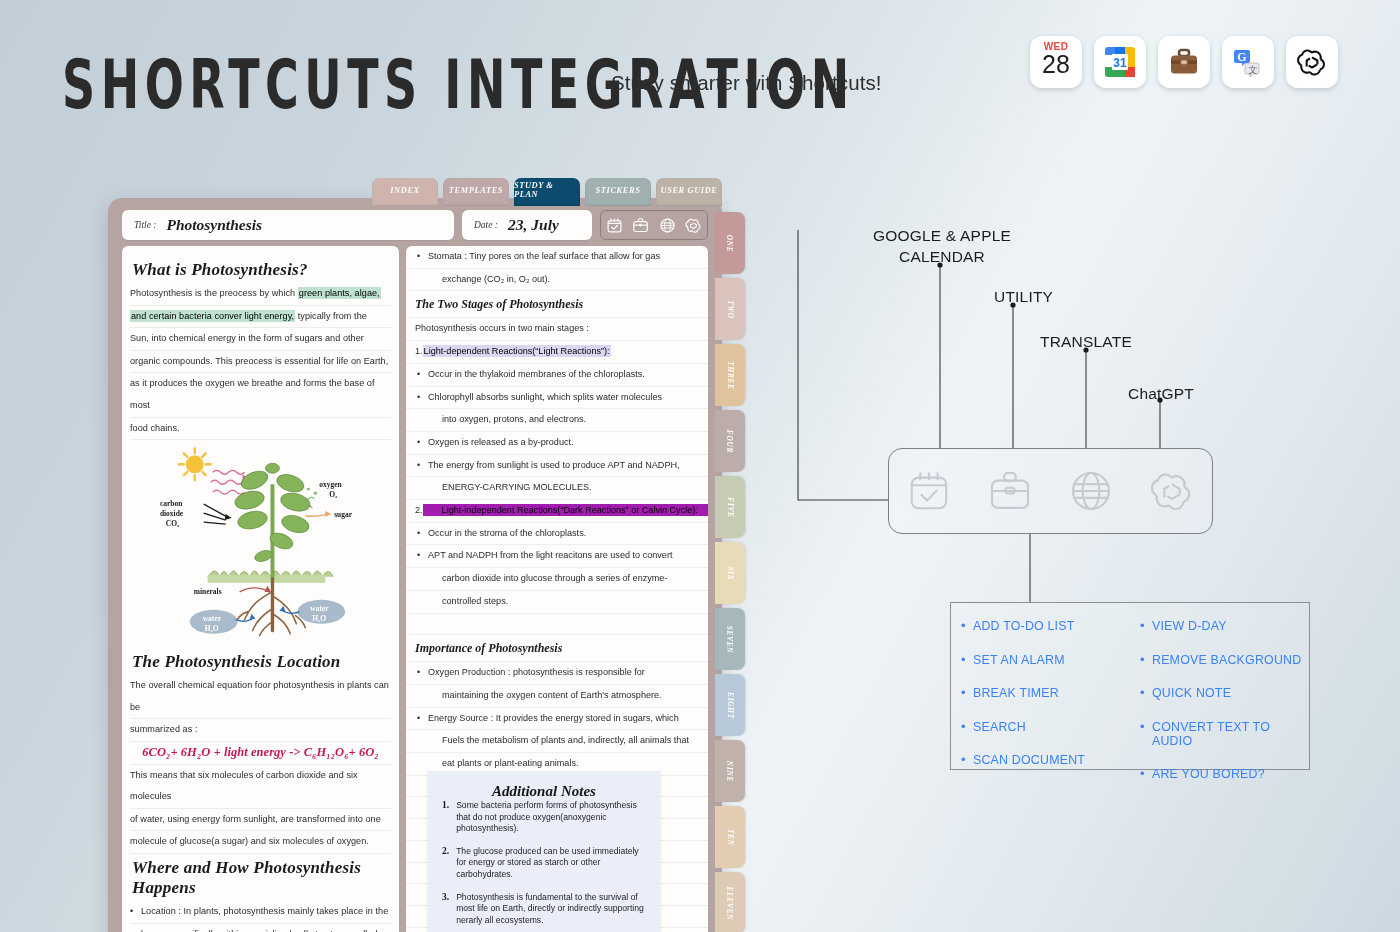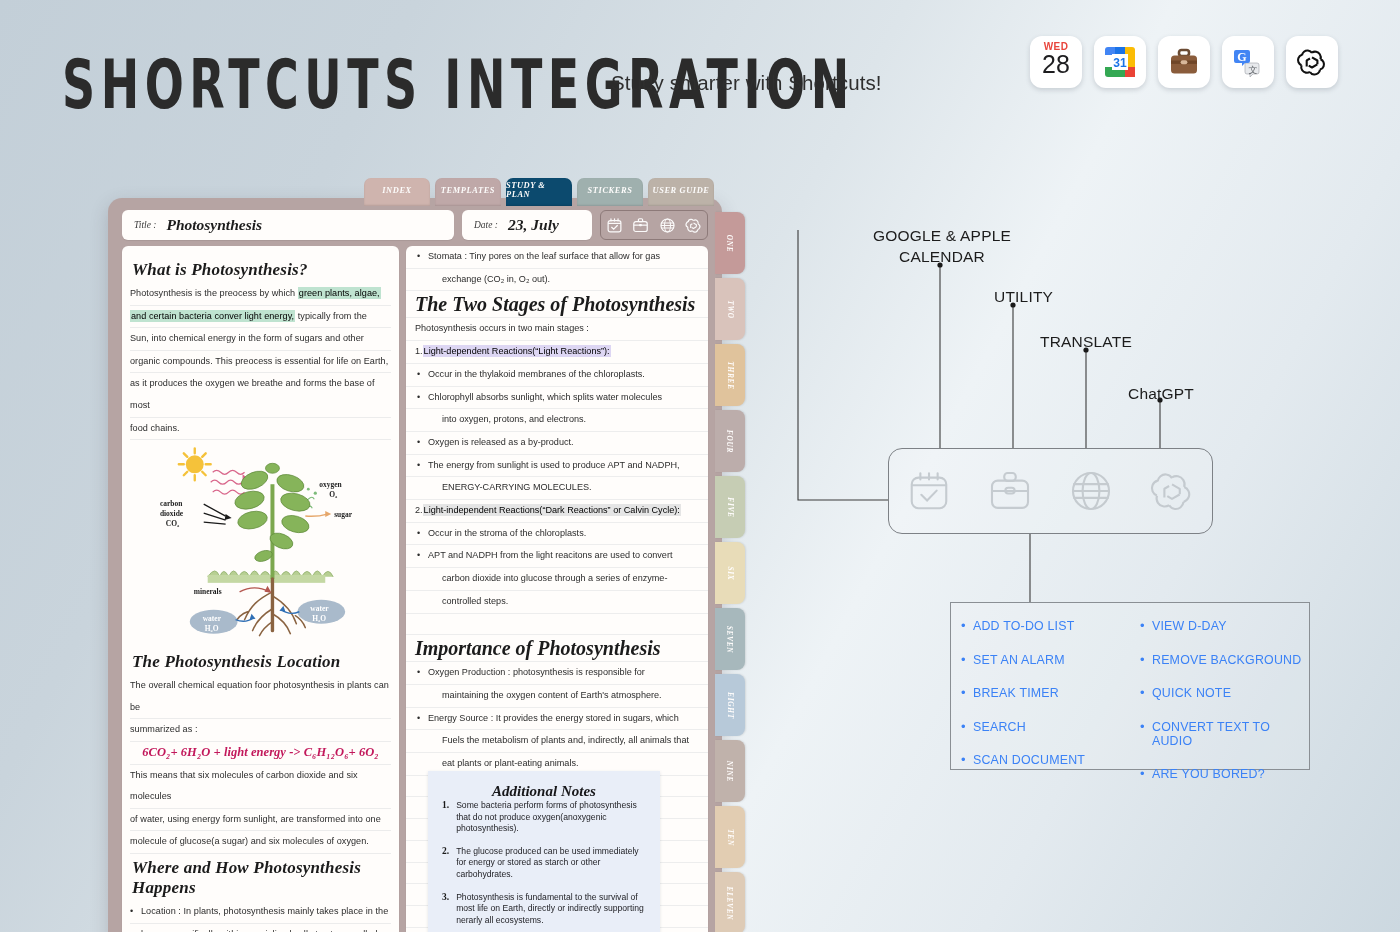--- a/index.html
+++ b/index.html
@@ -41,21 +41,21 @@
 
   
   #notebook {
     position: absolute; left: 108px; top: 198px;
     width: 614px; height: 760px;
     background: #b6a4a3;
     border-radius: 14px 14px 0 0;
     box-shadow: 0 6px 18px rgba(70,60,70,.22);
   }
   
-  .ttabs { position: absolute; left: 236px; top: -20px; display: flex; gap: 5px; padding-left: 20px; }
+  .ttabs { position: absolute; left: 244px; top: -20px; display: flex; gap: 5px; padding-left: 20px; }
   .ttab {
     width: 66px; height: 28px; border-radius: 7px 7px 0 0;
     font-family: "Liberation Serif", serif; font-style: italic; font-weight: 700;
     font-size: 8.4px; letter-spacing: .6px; color: #fdfcfb;
     display: flex; align-items: center; justify-content: center;
     box-shadow: 0 -1px 2px rgba(0,0,0,.12) inset;
     padding-bottom: 4px;
   }
   .ttab:nth-child(1){ background:#cfb4ae; }
   .ttab:nth-child(2){ background:#bfa8a8; }
@@ -98,31 +98,31 @@
   #pg-right { flex: 1; padding: 0; }
 
   .h-script {
     font-family: "Liberation Serif", serif; font-style: italic; font-weight: 700;
     font-size: 17px; color: #1b1b1b; letter-spacing: .2px; margin: 4px 0 3px 2px;
   }
   .ln { font-size: 9.1px; color: #2c2c2c; line-height: 21.6px; letter-spacing: .05px; }
   .ln.rule { border-bottom: 1px solid #ececec; }
   mark.g { background: #bfe3d0; padding: 1px 1px; }
   mark.p { background: #ddd6f3; padding: 1px 1px; }
-  mark.y { background: #e5e5e5; padding: 1px 1px; }
+  mark.y { background: #a21caf; padding: 1px 19px; }
   .eq { font-family:"Liberation Serif", serif; font-style: italic; font-weight: 700;
         font-size: 12.5px; color: #c2185b; text-align: center; line-height: 21.6px; }
 
   
   .rw { border-bottom: 1px solid #ededed; min-height: 21.7px; padding: 0 9px;
         font-size: 9.1px; color: #2c2c2c; line-height: 21.7px; white-space: nowrap; overflow: hidden; }
   .rw.ind  { padding-left: 22px; }
   .rw.ind2 { padding-left: 36px; }
   .rw.hd { font-family:"Liberation Serif", serif; font-style: italic; font-weight: 700;
-           font-size: 20px; color:#1b1b1b; line-height: 26px; min-height: 26px; }
+           font-size: 12px; color:#1b1b1b; line-height: 26px; min-height: 26px; }
   .bt::before { content: "\2022"; position: absolute; margin-left: -11px; }
 
   
   #plant { width: 100%; height: 198px; margin: 4px 0 2px; }
 
   
   #note {
     position: absolute; left: 22px; top: 525px; width: 232px; height: 172px;
     background: #e9eef8; box-shadow: 0 1px 3px rgba(40,50,80,.13);
     padding: 12px 14px;

